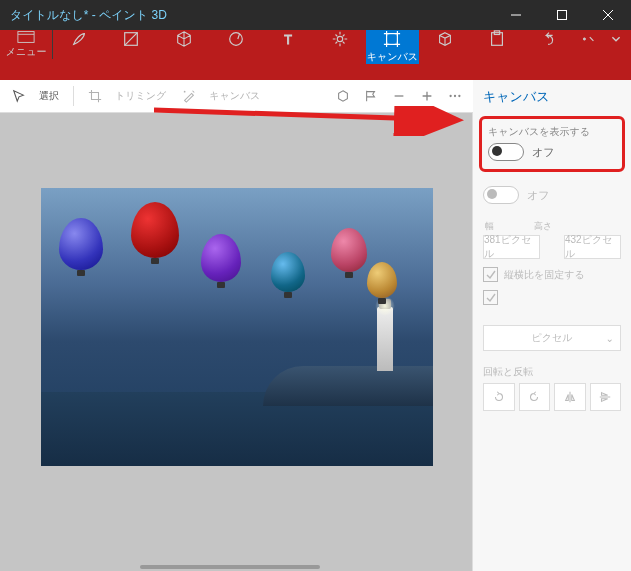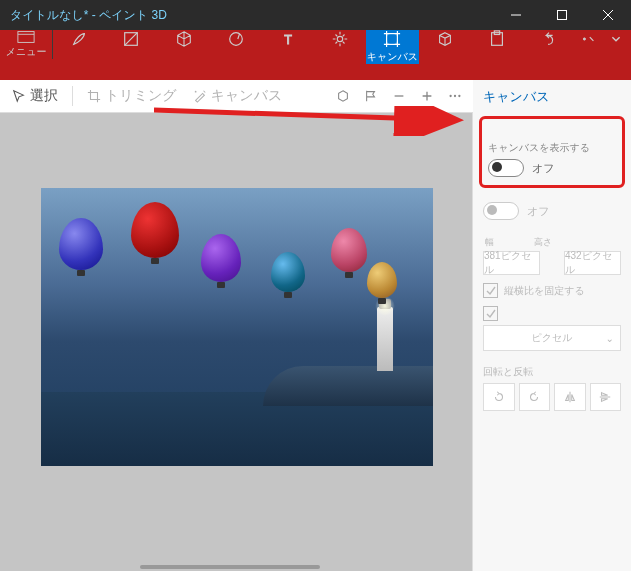--- a/index.html
+++ b/index.html
@@ -10,21 +10,21 @@
 .titlebar .wbtn svg{width:10px;height:10px}
 .ribbon{height:50px;background:#b91c1c;display:flex;align-items:flex-start;color:#ccc}
 .menu{width:56px;display:flex;flex-direction:column;align-items:center;justify-content:center;gap:1px;font-size:10px;border-right:1px solid #3a3a3a}
 .menu svg{width:18px;height:14px}
 .rtab{width:56px;display:flex;flex-direction:column;align-items:center;justify-content:center;gap:2px;font-size:10px}
 .rtab svg{width:18px;height:18px;stroke:#ccc}
 .rtab.active{background:#0078d4;color:#fff}
 .rtab.active svg{stroke:#fff}
 .ribbon .sp{flex:1}
 .toolbar{position:absolute;top:80px;left:0;right:158px;height:32px;background:#fff;display:flex;align-items:center;padding:0 6px;gap:4px;border-bottom:1px solid #ddd;z-index:2}
-.tb{display:flex;align-items:center;gap:4px;font-size:14px;color:#555;padding:4px 6px}
+.tb{display:flex;align-items:flex-start;gap:13px;font-size:10px;color:#555;padding:4px 6px}
 .tb.dis{opacity:.45}
 .tb svg{width:14px;height:14px}
 .tbi{width:24px;height:24px;display:flex;align-items:center;justify-content:center;color:#555}
 .tbi svg{width:14px;height:14px}
 .divv{width:1px;height:20px;background:#ddd;margin:0 4px}
 .canvas-area{position:absolute;top:112px;left:0;right:158px;bottom:0;background:#c5c5c5;display:flex;align-items:center;justify-content:center}
 .img{width:392px;height:278px;background:linear-gradient(180deg,#7aa0c4 0%,#4a6b94 35%,#2d4a6e 55%,#1c3a5a 100%);position:relative;margin-top:-30px}
 .sea{position:absolute;bottom:0;left:0;right:0;height:74px;background:linear-gradient(180deg,#223f5c,#162d45)}
 .rock{position:absolute;bottom:60px;right:0;width:170px;height:40px;background:linear-gradient(180deg,#3a5470,#1e3248);border-radius:40px 0 0 0}
 .lh{position:absolute;bottom:95px;right:40px;width:16px;height:64px;background:linear-gradient(180deg,#eee,#bbb);border-radius:2px 2px 0 0}
@@ -33,32 +33,32 @@
 .balloon{position:absolute;width:36px;height:42px;border-radius:50% 50% 50% 50%/60% 60% 40% 40%}
 .balloon::after{content:"";position:absolute;bottom:-6px;left:50%;transform:translateX(-50%);width:8px;height:6px;background:#333;border-radius:1px}
 .b1{top:30px;left:18px;background:radial-gradient(circle at 35% 30%,#88e,#33b 60%,#118);width:44px;height:52px}
 .b2{top:14px;left:90px;background:radial-gradient(circle at 35% 30%,#e33,#a11 60%,#700);width:48px;height:56px}
 .b3{top:46px;left:160px;background:radial-gradient(circle at 35% 30%,#a6e,#62b 60%,#418);width:40px;height:48px}
 .b4{top:64px;left:230px;background:radial-gradient(circle at 35% 30%,#6be,#168 60%,#045);width:34px;height:40px}
 .b5{top:40px;left:290px;background:radial-gradient(circle at 35% 30%,#e8a,#b46 60%,#823);width:36px;height:44px}
 .b6{top:74px;left:326px;background:radial-gradient(circle at 35% 30%,#ec7,#b83 60%,#852);width:30px;height:36px}
 .panel{position:absolute;top:80px;right:0;width:158px;bottom:0;background:#f7f7f7;border-left:1px solid #ddd;padding:4px 0 0 0;font-size:11px;color:#666}
 .ph{font-size:13px;color:#0067b8;padding:4px 10px 6px}
-.hl{margin:4px 6px 8px;padding:22px 6px 8px;border:3px solid #e02020;border-radius:6px}
+.hl{margin:4px 6px 8px;padding:6px 6px 8px;border:3px solid #e02020;border-radius:6px}
 .lbl{font-size:10px;color:#888;margin-bottom:4px}
 .tog{display:flex;align-items:center;gap:8px}
 .sw{width:34px;height:16px;border:1px solid #888;border-radius:10px;position:relative;background:#fff}
 .sw .k{width:10px;height:10px;background:#333;border-radius:50%;position:absolute;top:2px;left:3px}
 .sec{padding:6px 10px 8px;color:#bbb}
 .sec .lbl{color:#bbb}
 .row{display:flex;gap:24px;margin-top:2px}
 .inp{flex:1;height:22px;border:1px solid #ddd;background:#fff;font-size:10px;color:#bbb;display:flex;align-items:center;justify-content:center}
 .chk{display:flex;align-items:center;gap:6px;margin-top:8px;font-size:10px}
 .chk .bx{width:13px;height:13px;border:1px solid #bbb;display:flex;align-items:center;justify-content:center}
-.sel{height:24px;border:1px solid #ddd;background:#fff;display:flex;align-items:center;justify-content:center;font-size:10px;color:#bbb;position:relative;margin-top:4px}
+.sel{height:24px;border:1px solid #ddd;background:#fff;display:flex;align-items:center;justify-content:center;font-size:10px;color:#bbb;position:relative;margin-top:20px}
 .sel .ar{position:absolute;right:6px}
 .brow{display:flex;gap:4px;margin-top:4px}
 .ib{width:32px;height:26px;border:1px solid #ddd;background:#fff;display:flex;align-items:center;justify-content:center;color:#bbb}
 .ib svg{width:14px;height:14px}
 .arrow{position:absolute;top:106px;left:154px;z-index:5;pointer-events:none}
 .slider{position:absolute;bottom:2px;left:140px;width:180px;height:4px;background:#999;border-radius:2px}
 </style>
 </head>
 <body>
 

